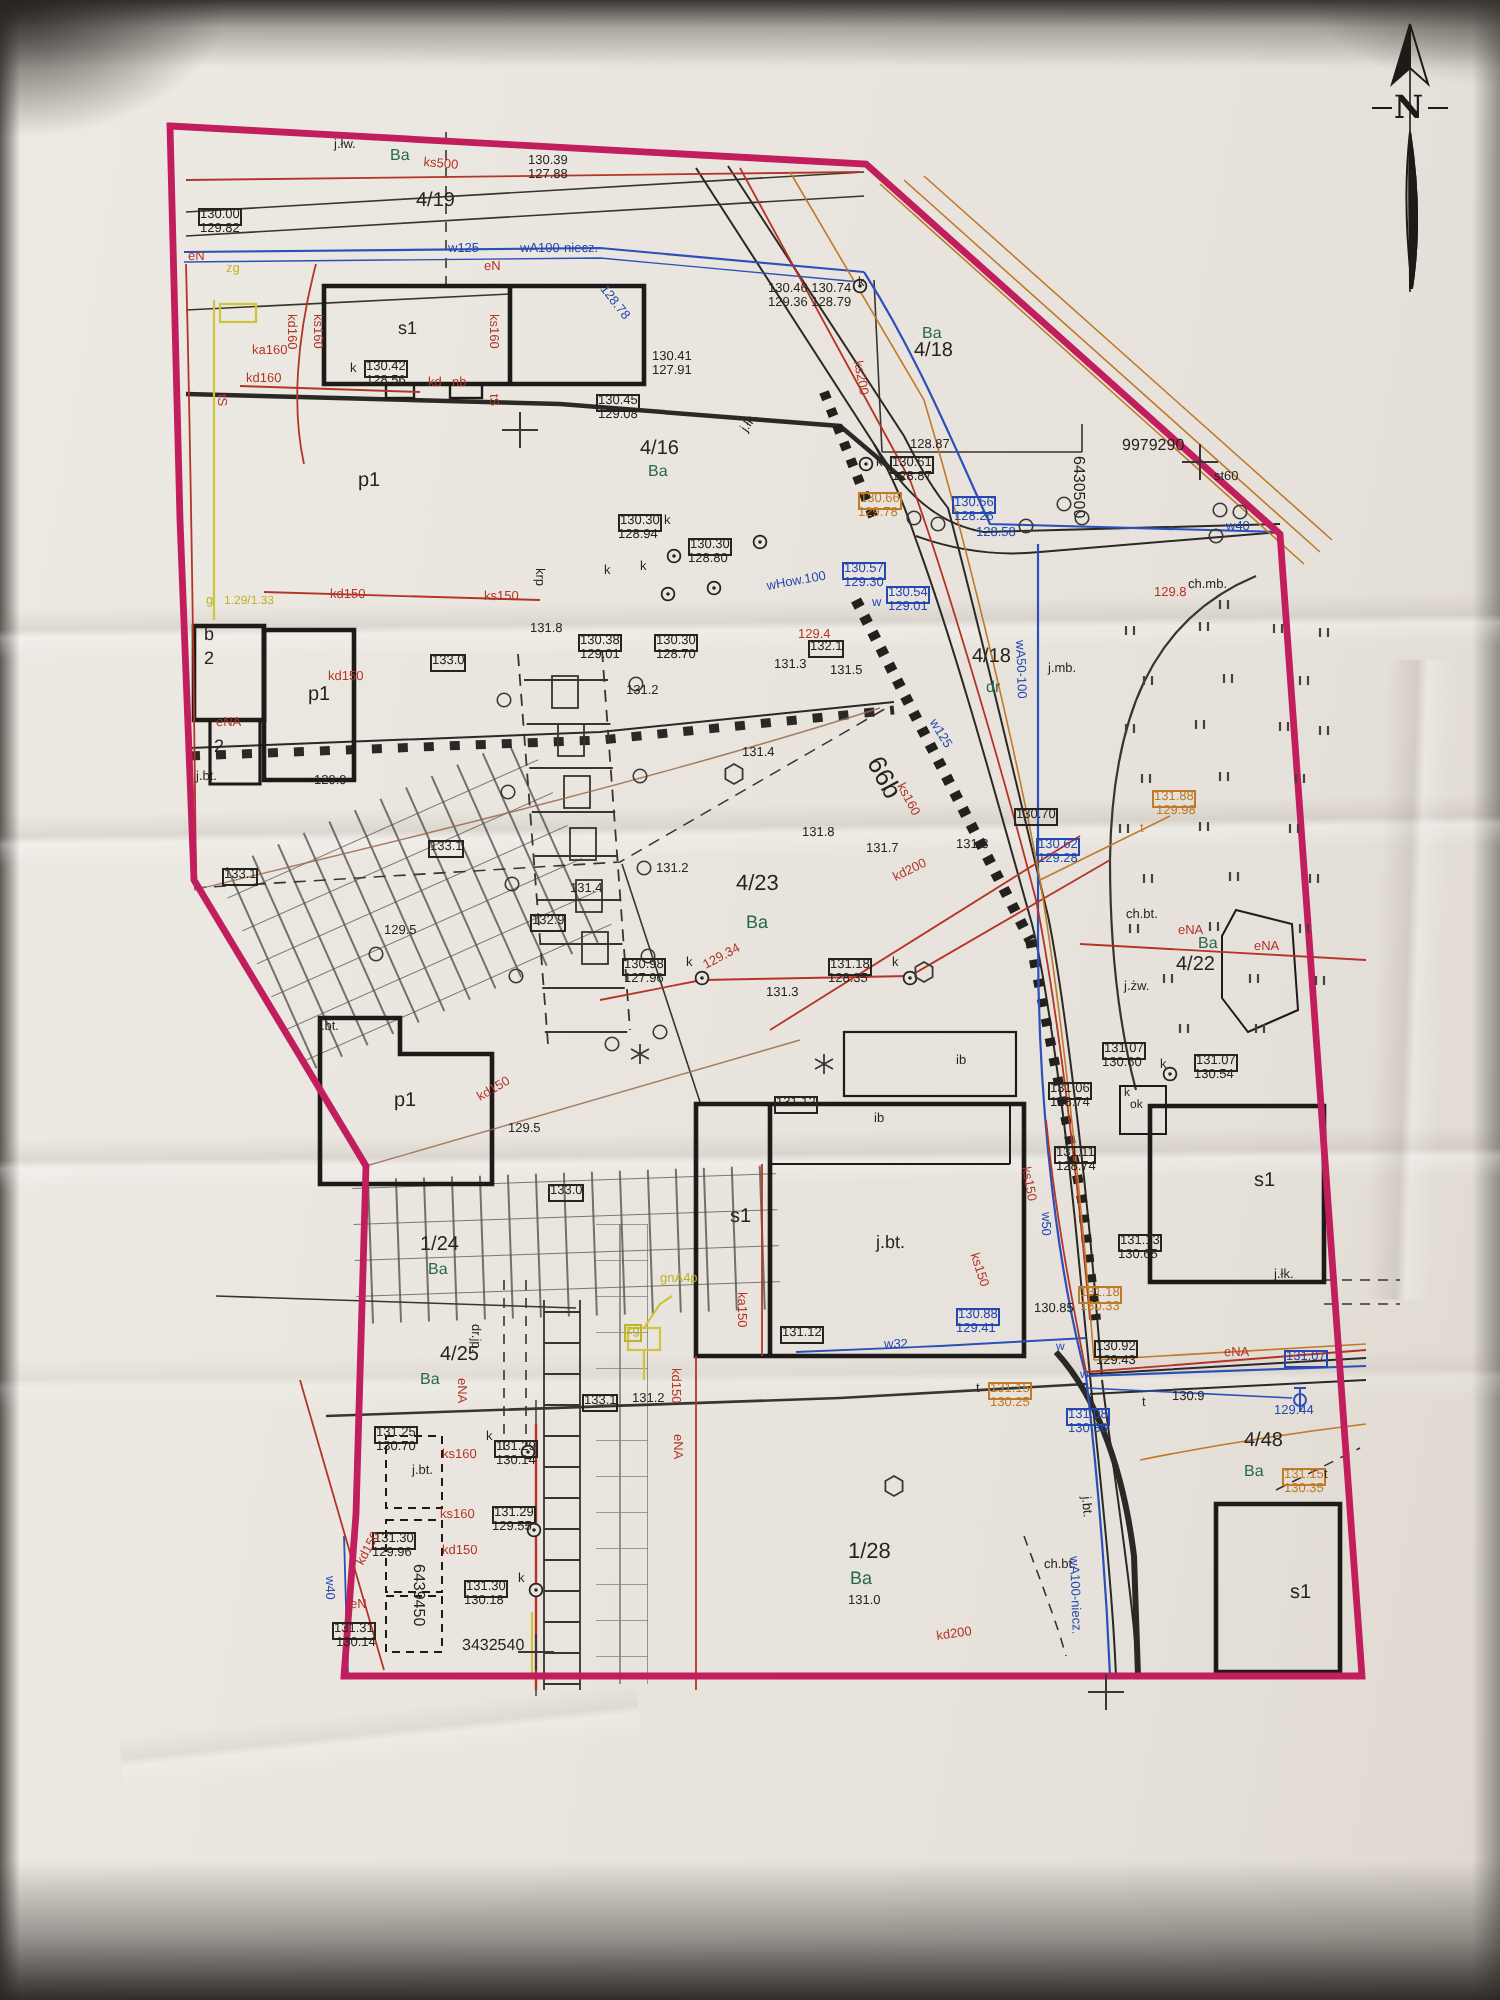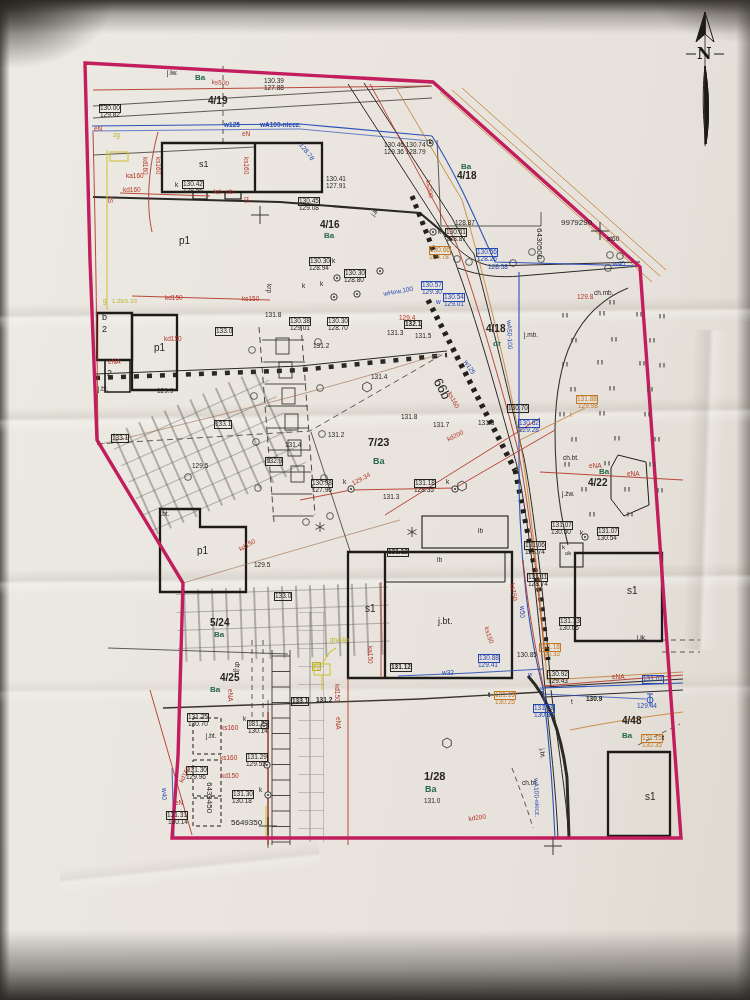--- a/index.html
+++ b/index.html
@@ -18,21 +18,21 @@
   .crease{position:absolute;left:0;width:760px;height:26px;pointer-events:none;
     background:linear-gradient(180deg,rgba(110,100,88,0) 0%,rgba(110,100,88,.12) 42%,rgba(255,255,255,.28) 58%,rgba(110,100,88,0) 100%);}
   .crease.v{width:34px;height:320px;
     background:linear-gradient(90deg,rgba(110,100,88,0),rgba(110,100,88,.14) 45%,rgba(255,255,255,.25) 60%,rgba(110,100,88,0));}
   svg.map{position:absolute;left:0;top:0;}
   
   .lbl{position:absolute;line-height:1;white-space:nowrap;color:#26241f;
        transform-origin:0 0;letter-spacing:0;}
   .c-k{color:#26241f}.c-b{color:#2448b0}.c-r{color:#b43527}.c-o{color:#c07a28}
   .c-g{color:#27684a}.c-y{color:#bdb22c}
-  .bb{font-weight:bold}
+  .bb{font-weight:normal}
   .fr{outline:0.5px solid currentColor;outline-offset:0.5px}
   #north-n{position:absolute;font-family:"DejaVu Serif",serif;font-weight:bold;color:#1d1b17;}
 </style>
 </head>
 <body>
 
 <div class="paper"></div>
 <div class="crease" style="top:300px;transform:rotate(-0.6deg)"></div>
 <div class="crease" style="top:402px;transform:rotate(-0.8deg)"></div>
 <div class="crease" style="top:566px;transform:rotate(-0.5deg)"></div>
@@ -376,21 +376,21 @@
     <span class="lbl c-k" style="left: 415px; top: 333px; font-size: 6.5px;">131.5</span>
     <span class="lbl c-k fr" style="left: 290px; top: 318px; font-size: 6.5px;">130.38</span>
     <span class="lbl c-k" style="left: 290px; top: 325px; font-size: 6.5px;">129.01</span>
     <span class="lbl c-k fr" style="left: 328px; top: 318px; font-size: 6.5px;">130.30</span>
     <span class="lbl c-k" style="left: 328px; top: 325px; font-size: 6.5px;">128.70</span>
     <span class="lbl c-k" style="left: 313px; top: 343px; font-size: 6.5px;">131.2</span>
     <span class="lbl c-k" style="left: 387px; top: 330px; font-size: 6.5px;">131.3</span>
     <span class="lbl c-k" style="left: 371px; top: 374px; font-size: 6.5px;">131.4</span>
     <span class="lbl c-k" style="left: 401px; top: 414px; font-size: 6.5px;">131.8</span>
     <span class="lbl c-k" style="left: 328px; top: 432px; font-size: 6.5px;">131.2</span>
-    <span class="lbl c-k bb" style="left: 368px; top: 437px; font-size: 11px;">7/23</span>
+    <span class="lbl c-k bb" style="left: 368px; top: 437px; font-size: 11px;">4/23</span>
     <span class="lbl c-g bb" style="left: 373px; top: 457px; font-size: 9px;">Ba</span>
     <span class="lbl c-k" style="left: 383px; top: 494px; font-size: 6.5px;">131.3</span>
     <span class="lbl c-k fr" style="left: 312px; top: 480px; font-size: 6.5px;">130.98</span>
     <span class="lbl c-k" style="left: 312px; top: 487px; font-size: 6.5px;">127.96</span>
     <span class="lbl c-k" style="left: 343px; top: 479px; font-size: 6.5px;">k</span>
     <span class="lbl c-r" style="left: 351px; top: 481px; font-size: 6.5px; transform: rotate(-28deg);">129.34</span>
     <span class="lbl c-k fr" style="left: 415px; top: 480px; font-size: 6.5px;">131.18</span>
     <span class="lbl c-k" style="left: 414px; top: 487px; font-size: 6.5px;">128.35</span>
     <span class="lbl c-k" style="left: 446px; top: 479px; font-size: 6.5px;">k</span>
     <span class="lbl c-k" style="left: 443px; top: 376px; font-size: 13px; transform: rotate(62deg);">66b</span>
@@ -485,21 +485,21 @@
     <span class="lbl c-b" style="left: 534px; top: 712px; font-size: 6.5px;">130.36</span>
     <span class="lbl c-k bb" style="left: 622px; top: 716px; font-size: 10px;">4/48</span>
     <span class="lbl c-g bb" style="left: 622px; top: 732px; font-size: 8px;">Ba</span>
     <span class="lbl c-o fr" style="left: 642px; top: 735px; font-size: 6.5px;">131.15</span>
     <span class="lbl c-o" style="left: 642px; top: 742px; font-size: 6.5px;">130.35</span>
     <span class="lbl c-k bb" style="left: 662px; top: 735px; font-size: 6.5px;">t</span>
     <span class="lbl c-k" style="left: 645px; top: 792px; font-size: 10px;">s1</span>
     <span class="lbl c-b" style="left: 528px; top: 671px; font-size: 6px;">w</span>
     <span class="lbl c-b" style="left: 540px; top: 685px; font-size: 6px;">w</span>
     <span class="lbl c-k fr" style="left: 275px; top: 593px; font-size: 6.5px;">133.0</span>
-    <span class="lbl c-k bb" style="left: 210px; top: 618px; font-size: 10px;">5/24</span>
+    <span class="lbl c-k bb" style="left: 210px; top: 618px; font-size: 10px;">1/24</span>
     <span class="lbl c-g bb" style="left: 214px; top: 631px; font-size: 8px;">Ba</span>
     <span class="lbl c-k bb" style="left: 210px; top: 673px; font-size: 10px; margin-left: 10px;">4/25</span>
     <span class="lbl c-g bb" style="left: 210px; top: 686px; font-size: 8px;">Ba</span>
     <span class="lbl c-k" style="left: 240px; top: 662px; font-size: 6.5px; transform: rotate(90deg);">dr.jp.</span>
     <span class="lbl c-r" style="left: 233px; top: 689px; font-size: 6.5px; transform: rotate(90deg);">eNA</span>
     <span class="lbl c-k bb fr" style="left: 292px; top: 698px; font-size: 6.5px;">133.1</span>
     <span class="lbl c-k bb" style="left: 316px; top: 697px; font-size: 6.5px;">131.2</span>
     <span class="lbl c-k fr" style="left: 188px; top: 714px; font-size: 6.5px;">131.25</span>
     <span class="lbl c-k" style="left: 188px; top: 721px; font-size: 6.5px;">130.70</span>
     <span class="lbl c-k" style="left: 206px; top: 733px; font-size: 6.5px;">j.bt.</span>
@@ -510,21 +510,21 @@
     <span class="lbl c-k fr" style="left: 247px; top: 754px; font-size: 6.5px;">131.29</span>
     <span class="lbl c-k" style="left: 246px; top: 761px; font-size: 6.5px;">129.55</span>
     <span class="lbl c-r" style="left: 220px; top: 755px; font-size: 6.5px;">ks160</span>
     <span class="lbl c-r" style="left: 221px; top: 773px; font-size: 6.5px;">kd150</span>
     <span class="lbl c-k fr" style="left: 187px; top: 767px; font-size: 6.5px;">131.30</span>
     <span class="lbl c-k" style="left: 186px; top: 774px; font-size: 6.5px;">129.96</span>
     <span class="lbl c-k fr" style="left: 233px; top: 791px; font-size: 6.5px;">131.30</span>
     <span class="lbl c-k" style="left: 232px; top: 798px; font-size: 6.5px;">130.18</span>
     <span class="lbl c-k" style="left: 259px; top: 787px; font-size: 6.5px;">k</span>
     <span class="lbl c-k" style="left: 213px; top: 782px; font-size: 8px; transform: rotate(90deg);">6439450</span>
-    <span class="lbl c-k" style="left: 231px; top: 819px; font-size: 8px;">5649350</span>
+    <span class="lbl c-k" style="left: 231px; top: 819px; font-size: 8px;">3432540</span>
     <span class="lbl c-r" style="left: 178px; top: 781px; font-size: 6.5px; transform: rotate(-62deg);">kd150</span>
     <span class="lbl c-r" style="left: 175px; top: 800px; font-size: 6.5px;">eN</span>
     <span class="lbl c-b" style="left: 167px; top: 788px; font-size: 6.5px; transform: rotate(90deg);">w40</span>
     <span class="lbl c-k fr" style="left: 167px; top: 812px; font-size: 6.5px;">131.31</span>
     <span class="lbl c-k" style="left: 168px; top: 819px; font-size: 6.5px;">130.14</span>
     <span class="lbl c-r" style="left: 340px; top: 684px; font-size: 6.5px; transform: rotate(90deg);">kd150</span>
     <span class="lbl c-r" style="left: 341px; top: 717px; font-size: 6.5px; transform: rotate(90deg);">eNA</span>
     <span class="lbl c-k bb" style="left: 424px; top: 771px; font-size: 11px;">1/28</span>
     <span class="lbl c-g bb" style="left: 425px; top: 785px; font-size: 9px;">Ba</span>
     <span class="lbl c-k" style="left: 424px; top: 798px; font-size: 6.5px;">131.0</span>

